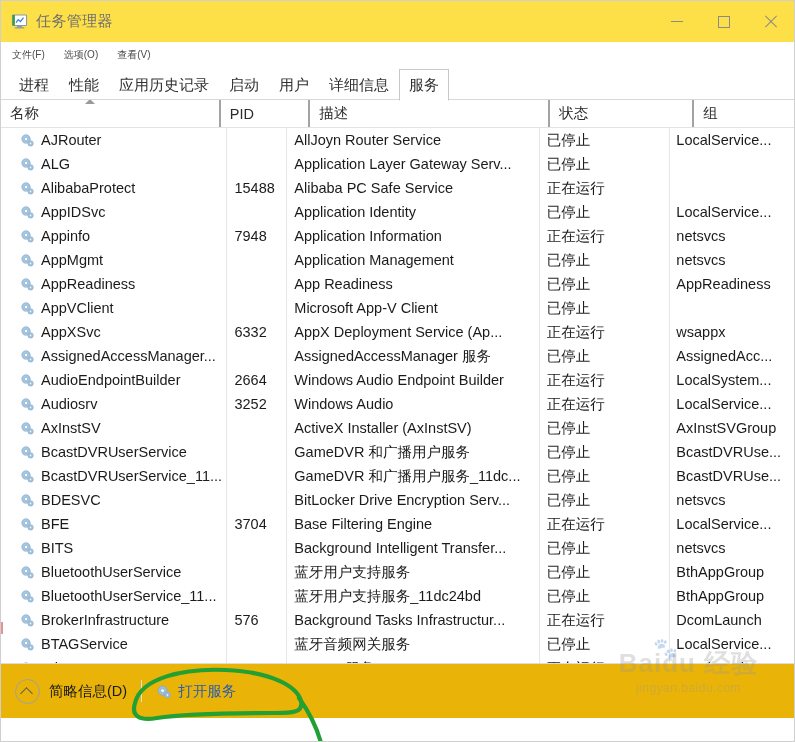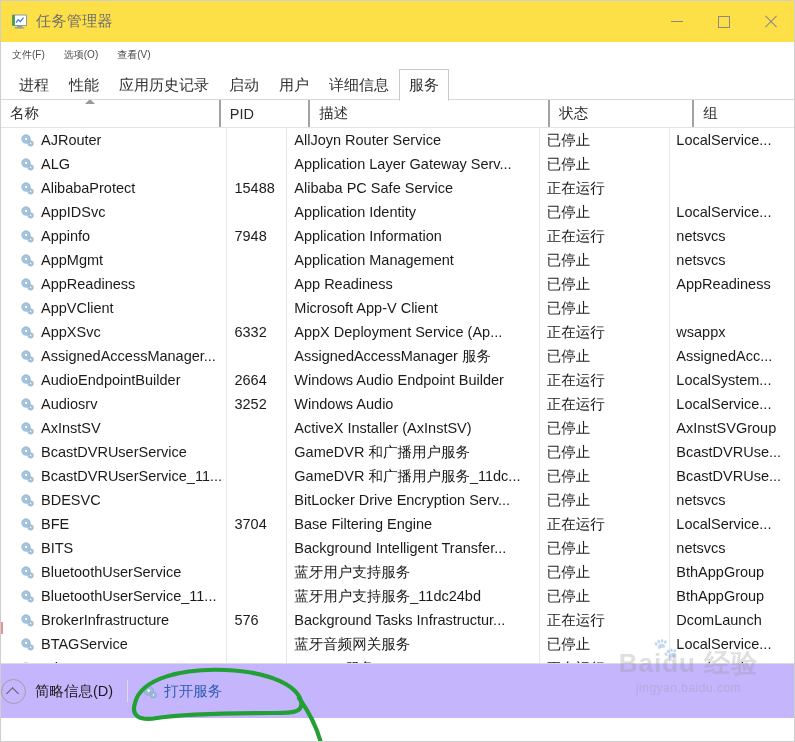--- a/index.html
+++ b/index.html
@@ -228,22 +228,23 @@
   }
   .gear svg { display: block; }
 
   
   .bottombar {
     position: relative;
     height: 55px;
     border-top: 1px solid #dcdcdc;
     display: flex;
     align-items: center;
+    padding-left: 14px;
     gap: 10px;
-    background: #c4b5fd;
+    background: #eab308;
     box-sizing: border-box;
   }
   .fewer-details {
     display: flex;
     align-items: center;
     gap: 9px;
     cursor: default;
   }
   .chev-circle {
     width: 23px; height: 23px;

